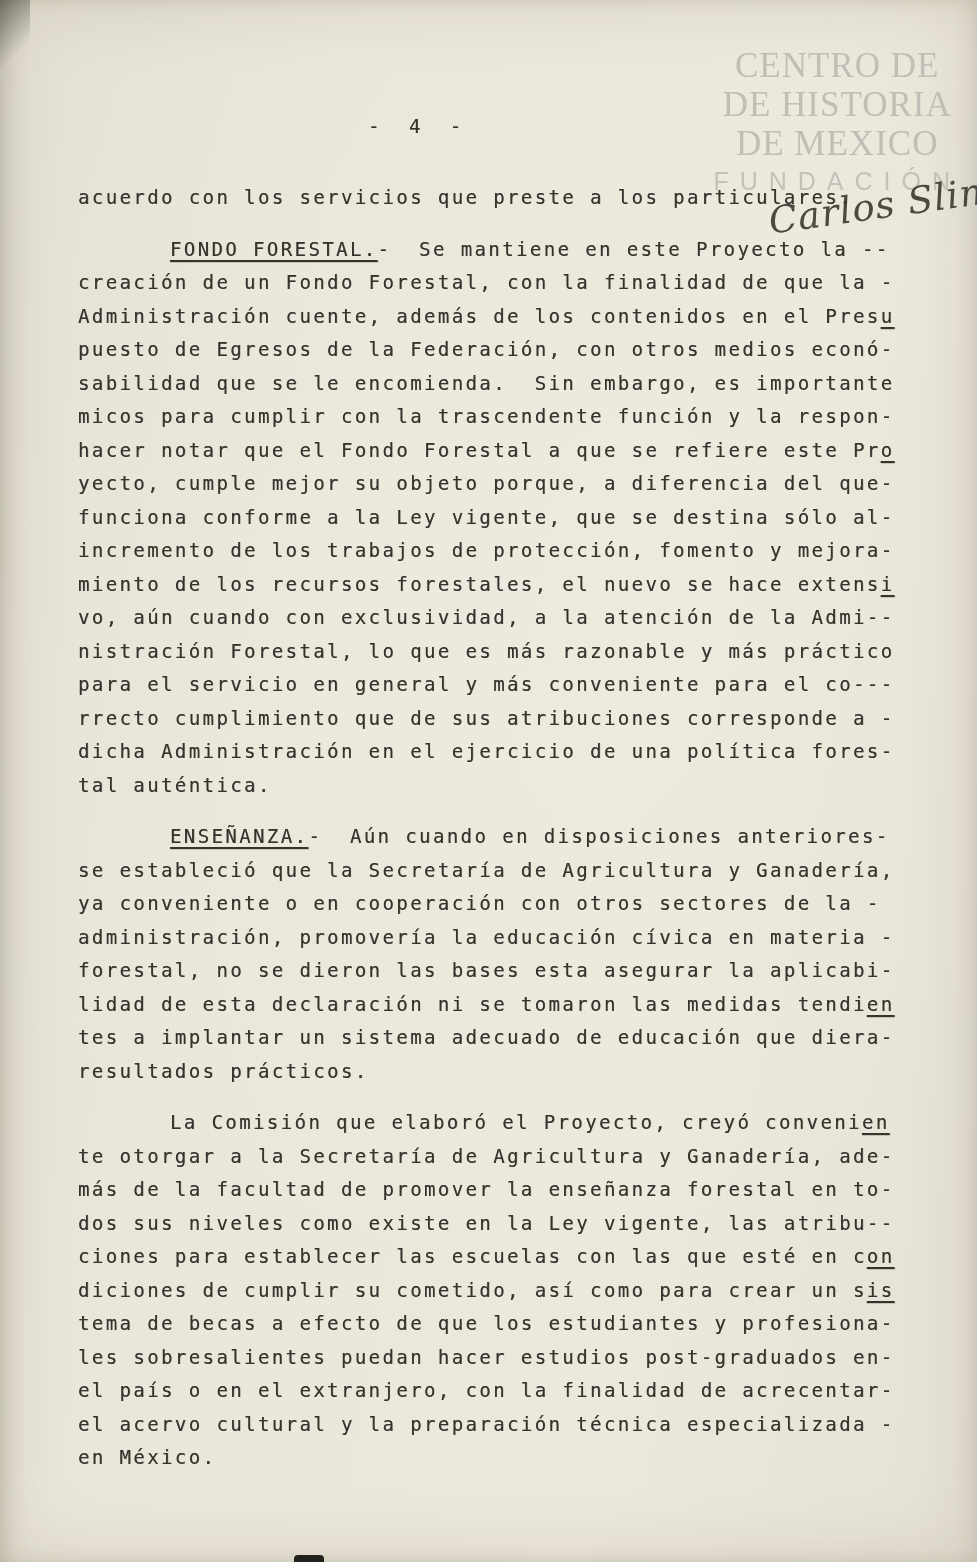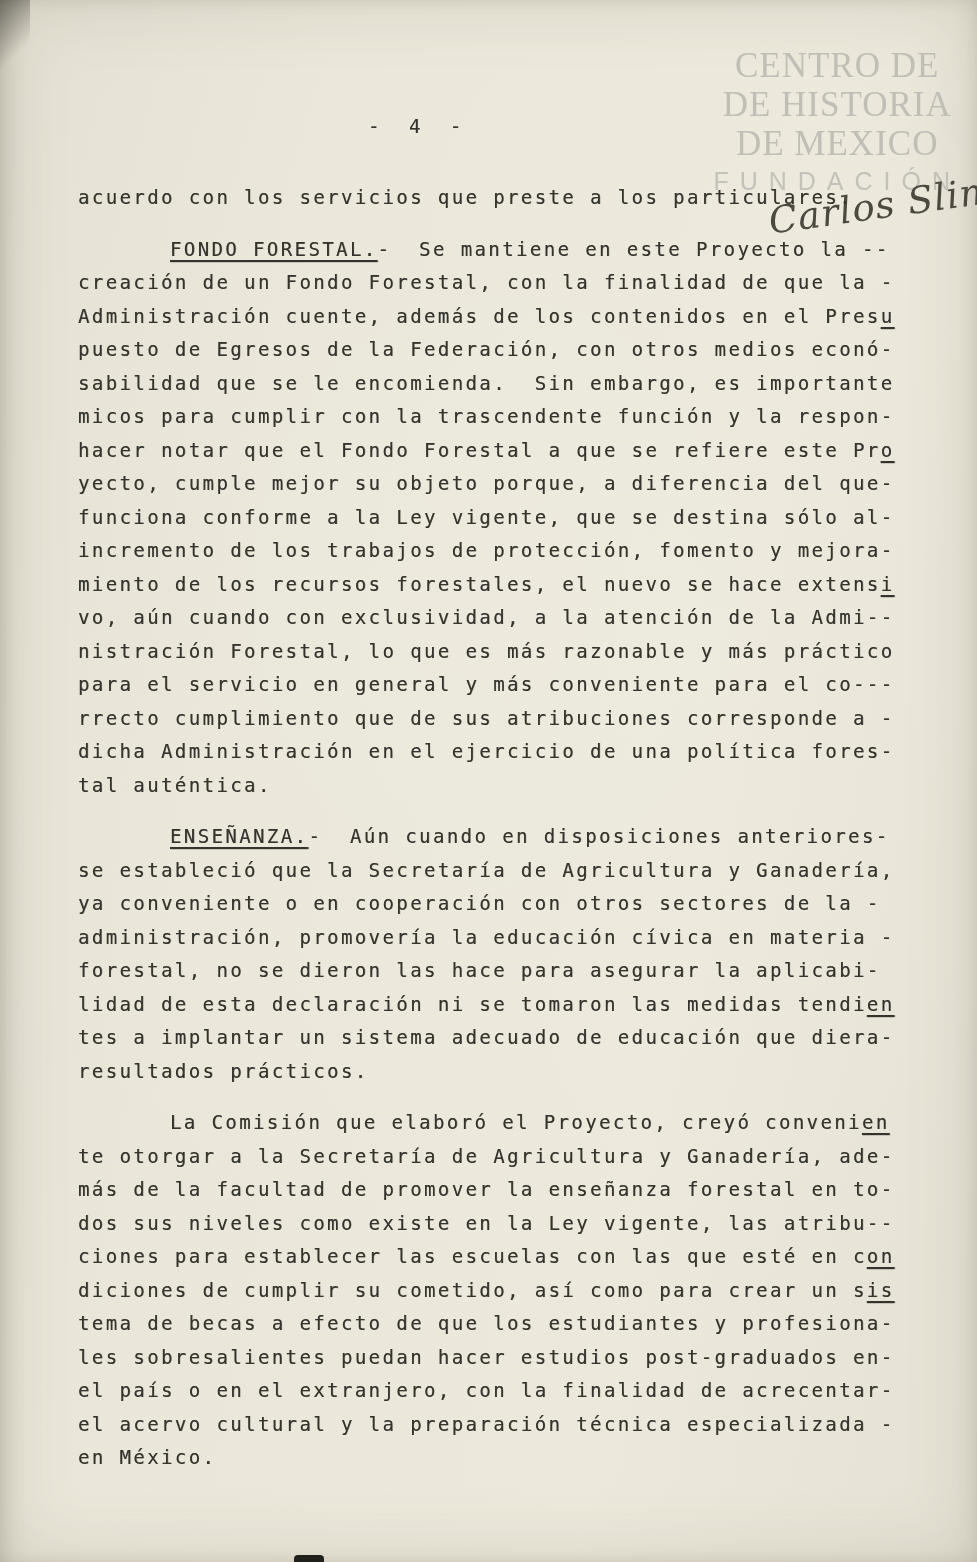--- a/index.html
+++ b/index.html
@@ -135,21 +135,21 @@
         <div class="line"><span>para el servicio en general y más conveniente para el co---</span></div>
         <div class="line"><span>rrecto cumplimiento que de sus atribuciones corresponde a -</span></div>
         <div class="line"><span>dicha Administración en el ejercicio de una política fores-</span></div>
         <div class="line"><span>tal auténtica.</span></div>
       </div>
       <div class="paragraph">
         <div class="line indent"><span class="u">ENSEÑANZA.</span><span>-  Aún cuando en disposiciones anteriores-</span></div>
         <div class="line"><span>se estableció que la Secretaría de Agricultura y Ganadería,</span></div>
         <div class="line"><span>ya conveniente o en cooperación con otros sectores de la -</span></div>
         <div class="line"><span>administración, promovería la educación cívica en materia -</span></div>
-        <div class="line"><span>forestal, no se dieron las hace para asegurar la aplicabi-</span></div>
+        <div class="line"><span>forestal, no se dieron las bases esta asegurar la aplicabi-</span></div>
         <div class="line"><span>lidad de esta declaración ni se tomaron las medidas tendi</span><span class="u">en</span></div>
         <div class="line"><span>tes a implantar un sistema adecuado de educación que diera-</span></div>
         <div class="line"><span>resultados prácticos.</span></div>
       </div>
       <div class="paragraph">
         <div class="line indent"><span>La Comisión que elaboró el Proyecto, creyó conveni</span><span class="u">en</span></div>
         <div class="line"><span>te otorgar a la Secretaría de Agricultura y Ganadería, ade-</span></div>
         <div class="line"><span>más de la facultad de promover la enseñanza forestal en to-</span></div>
         <div class="line"><span>dos sus niveles como existe en la Ley vigente, las atribu--</span></div>
         <div class="line"><span>ciones para establecer las escuelas con las que esté en c</span><span class="u">on</span></div>

